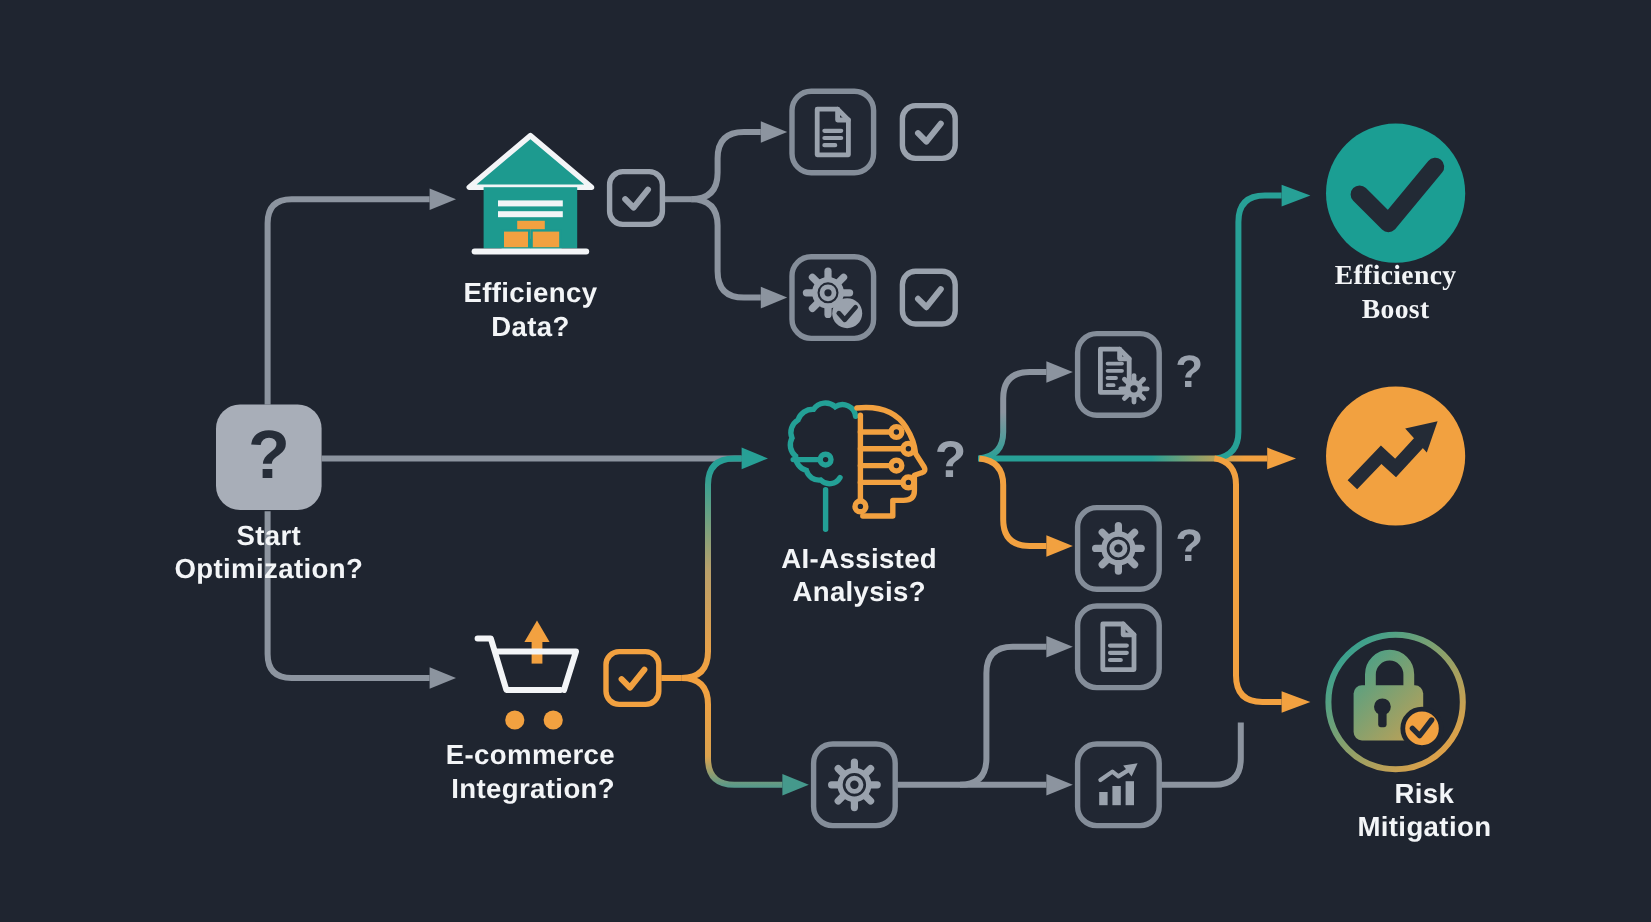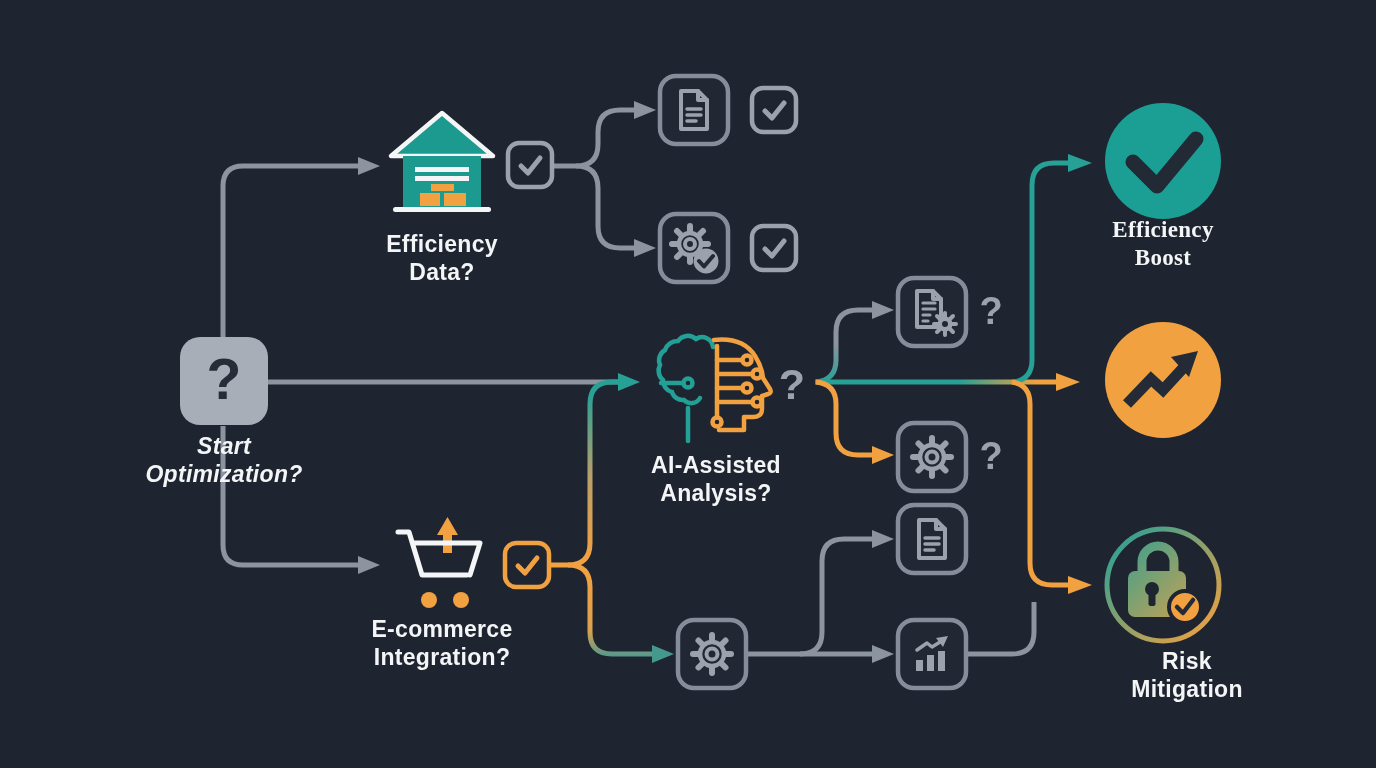--- a/index.html
+++ b/index.html
@@ -278,34 +278,34 @@
     <path d="M1142,573 v-11 a16,16 0 0 1 32,0 v11" fill="none" stroke="url(#gradRisk)" stroke-width="9"></path>
     <rect x="1128" y="571" width="58" height="46" rx="7" fill="url(#gradRisk)"></rect>
     <circle cx="1152" cy="589" r="7" fill="#1f2530"></circle>
     <rect x="1148.5" y="593" width="7" height="13" rx="2" fill="#1f2530"></rect>
     <circle cx="1185" cy="607" r="16" fill="#f2a140" stroke="#1f2530" stroke-width="4"></circle>
     <polyline points="1177,607 1183,613 1193,600" fill="none" stroke="#242b36" stroke-width="4.5" stroke-linecap="round" stroke-linejoin="round"></polyline>
   </g>
 </svg>
 
 <div class="qm qm-start" style="left:224px;top:379px;">?</div>
-<div class="lbl" style="left:224px;top:433px;font-style:italic;">Start
+<div class="lbl" style="left:224px;top:433px;">Start
 Optimization?</div>
 
 <div class="lbl" style="left:442px;top:231px;">Efficiency
 Data?</div>
 
 <div class="qm qm-ai" style="left:792px;top:384px;">?</div>
 <div class="lbl" style="left:716px;top:452px;">AI-Assisted
 Analysis?</div>
 
 <div class="qm qm-sm" style="left:991px;top:311px;">?</div>
 <div class="qm qm-sm" style="left:991px;top:456px;">?</div>
 
-<div class="lbl" style="left:442px;top:616px;">E-commerce
+<div class="lbl" style="left:442px;top:616px;text-align:right;">E-commerce
 Integration?</div>
 
 <div class="lbl" style="left:1163px;top:216px;font-family:Liberation Serif, serif;">Efficiency
 Boost</div>
 <div class="lbl" style="left:1163px;top:648px;margin-left:24px;">Risk
 Mitigation</div>
 
 </div>
 
 </body></html>

